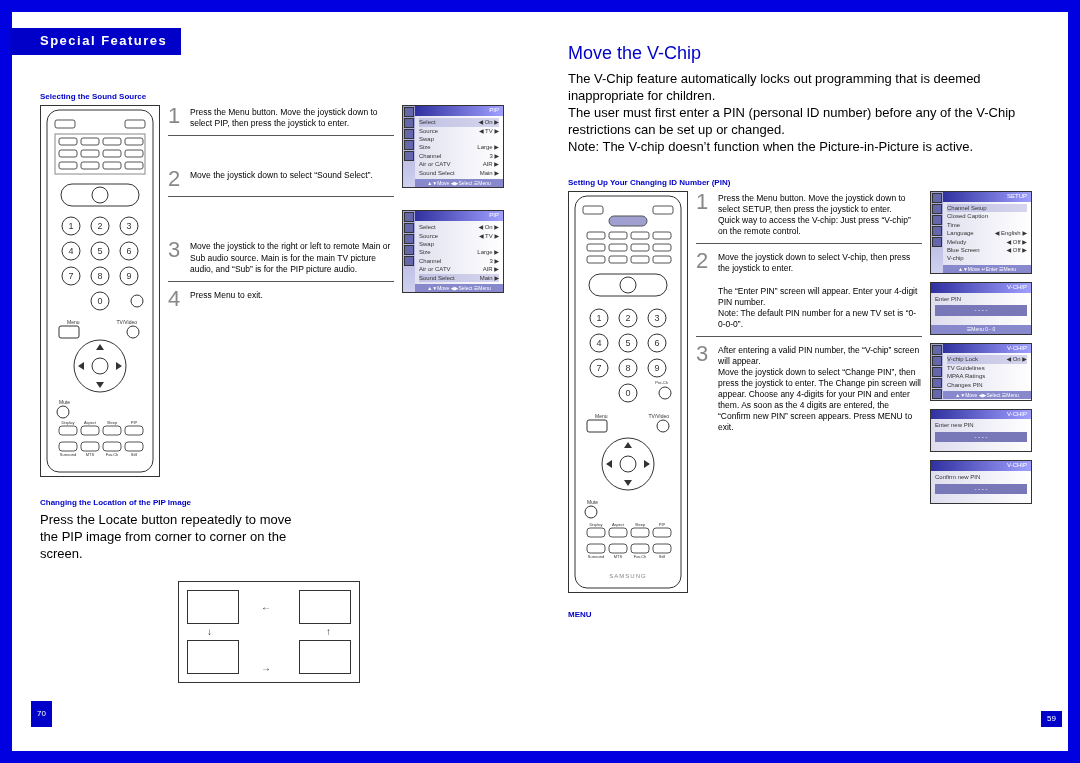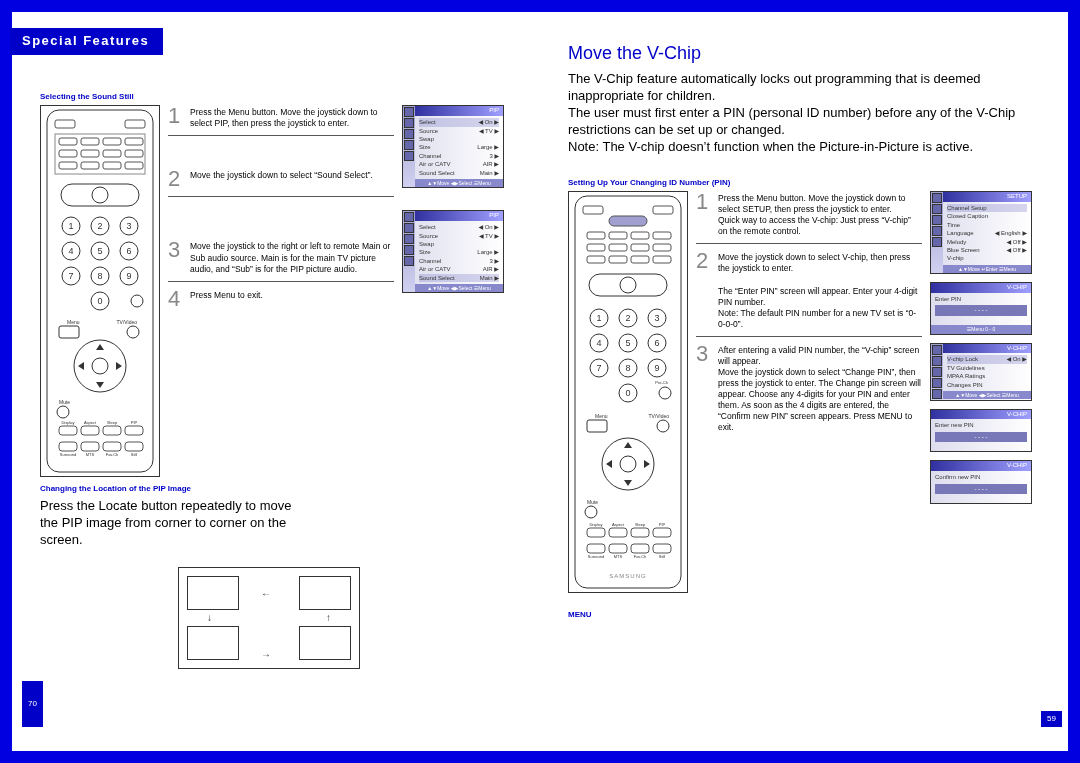--- a/index.html
+++ b/index.html
@@ -31,21 +31,21 @@
     font-size: 8.5px;
     line-height: 1.3;
   }
   .section-banner {
     position: absolute;
     top: 16px;
     left: -2px;
     background: #0000c8;
     color: #fff;
     font-weight: bold;
-    padding: 5px 14px 5px 12px;
+    padding: 5px 14px 5px 30px;
     font-size: 13px;
     letter-spacing: 1.5px;
   }
   .sub-heading-blue {
     color: #0000c8;
     font-weight: bold;
     font-size: 8px;
     margin-top: 22px;
     margin-bottom: 3px;
   }
@@ -156,26 +156,26 @@
   }
   .locate-box {
     position: absolute;
     width: 50px;
     height: 32px;
     border: 1px solid #333;
     background: #fff;
   }
   .pagenum-left {
     position: absolute;
-    left: 10px;
+    left: 19px;
     bottom: 24px;
     background: #0000c8;
     color: #fff;
     font-size: 8px;
-    padding: 18px 6px;
+    padding: 8px 6px;
   }
   .pagenum-right {
     position: absolute;
     right: 6px;
     bottom: 24px;
     background: #0000c8;
     color: #fff;
     font-size: 8px;
     padding: 3px 6px;
   }
@@ -190,21 +190,21 @@
 </head>
 <body>
 
 <div class="outer-border">
   <div class="spread">
 
     <div class="page">
       <div class="section-banner">Special Features</div>
 
       <div style="height:28px"></div>
-      <div class="sub-heading-blue">Selecting the Sound Still</div>
+      <div class="sub-heading-blue">Selecting the Sound Source</div>
 
       <div class="content-cols">
 
         <div class="remote-col">
           <svg class="remote-svg" width="118" height="370" viewBox="0 0 118 370">
             <rect x="6" y="4" width="106" height="362" rx="12" fill="#fff" stroke="#333"></rect>
 
             <rect x="14" y="14" width="20" height="8" rx="2" fill="none" stroke="#555"></rect>
             <rect x="84" y="14" width="20" height="8" rx="2" fill="none" stroke="#555"></rect>
             <rect x="14" y="28" width="90" height="40" fill="none" stroke="#888"></rect>
@@ -392,21 +392,21 @@
                       <span>Main ▶</span>
                     </div>
                 </div>
                 <div class="osd-hint">▲▼Move   ◀▶Select   ☰Menu</div>
               </div>
             </div>
           </div>
         </div>
       </div>
 
-      <div class="sub-heading-blue" style="margin-top:4px">Changing the Location of the PIP Image</div>
+      <div class="sub-heading-blue" style="margin-top:18px">Changing the Location of the PIP Image</div>
       <div class="body-text" style="max-width:260px">Press the Locate button repeatedly to move the PIP image from corner to corner on the screen.</div>
 
       <div style="display:flex;gap:10px">
         <div style="width:128px"></div>
         <div class="locate-diagram">
           <div class="locate-box" style="top:8px;left:8px"></div>
           <div class="locate-box" style="top:8px;right:8px"></div>
           <div class="locate-box" style="bottom:8px;left:8px"></div>
           <div class="locate-box" style="bottom:8px;right:8px"></div>
           <span class="arrow" style="top:18px;left:82px">←</span>

